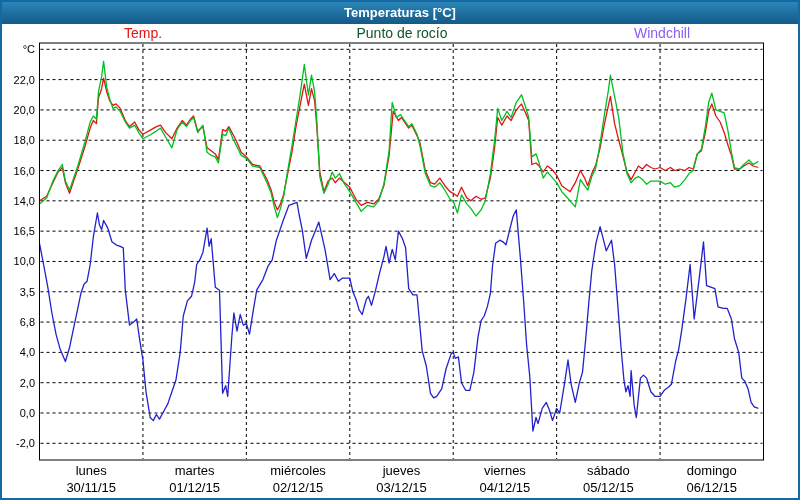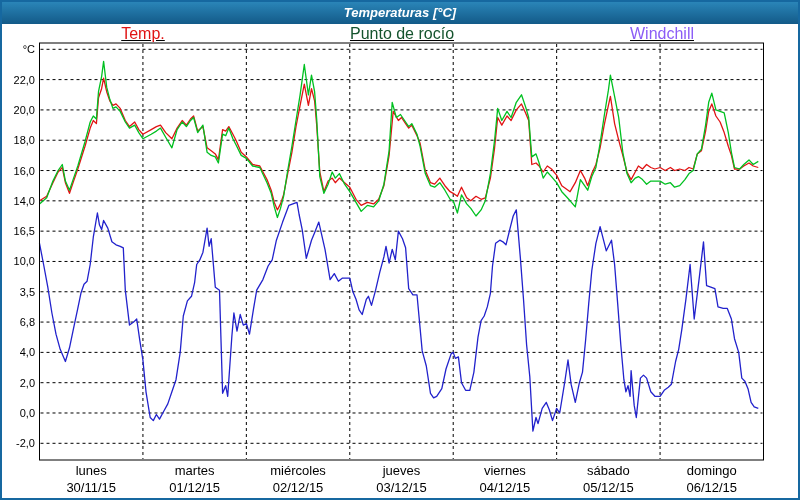--- a/index.html
+++ b/index.html
@@ -5,25 +5,25 @@
   html,body{margin:0;padding:0;background:#d0d0d0;}
   #window{
     position:relative;width:800px;height:500px;background:#ffffff;
     font-family:"Liberation Sans", sans-serif;overflow:hidden;
   }
   #frame{position:absolute;inset:0;border:2px solid #1668a0;pointer-events:none;z-index:50;}
   #titlebar{
     position:absolute;left:2px;top:2px;right:2px;height:22px;
     background:linear-gradient(#2a85b8,#135a88);
     color:#ffffff;font-size:13px;font-weight:bold;
-    text-align:center;line-height:22px;z-index:10;font-style:italic;
+    text-align:center;line-height:22px;z-index:10;
   }
   .legend-item{
     position:absolute;top:26px;height:15px;line-height:15px;
-    font-size:16px;transform:translateX(-50%);white-space:nowrap;z-index:5;text-decoration:underline;
+    font-size:14px;transform:translateX(-50%);white-space:nowrap;z-index:5;
   }
   #chart-svg{position:absolute;left:0;top:0;z-index:1;}
   .y-tick{
     position:absolute;left:0;width:35px;text-align:right;
     font-size:11px;height:14px;line-height:14px;color:#000;z-index:5;
   }
   .x-day{
     position:absolute;width:104px;text-align:center;
     font-size:13px;height:14px;line-height:14px;color:#000;z-index:5;
   }

